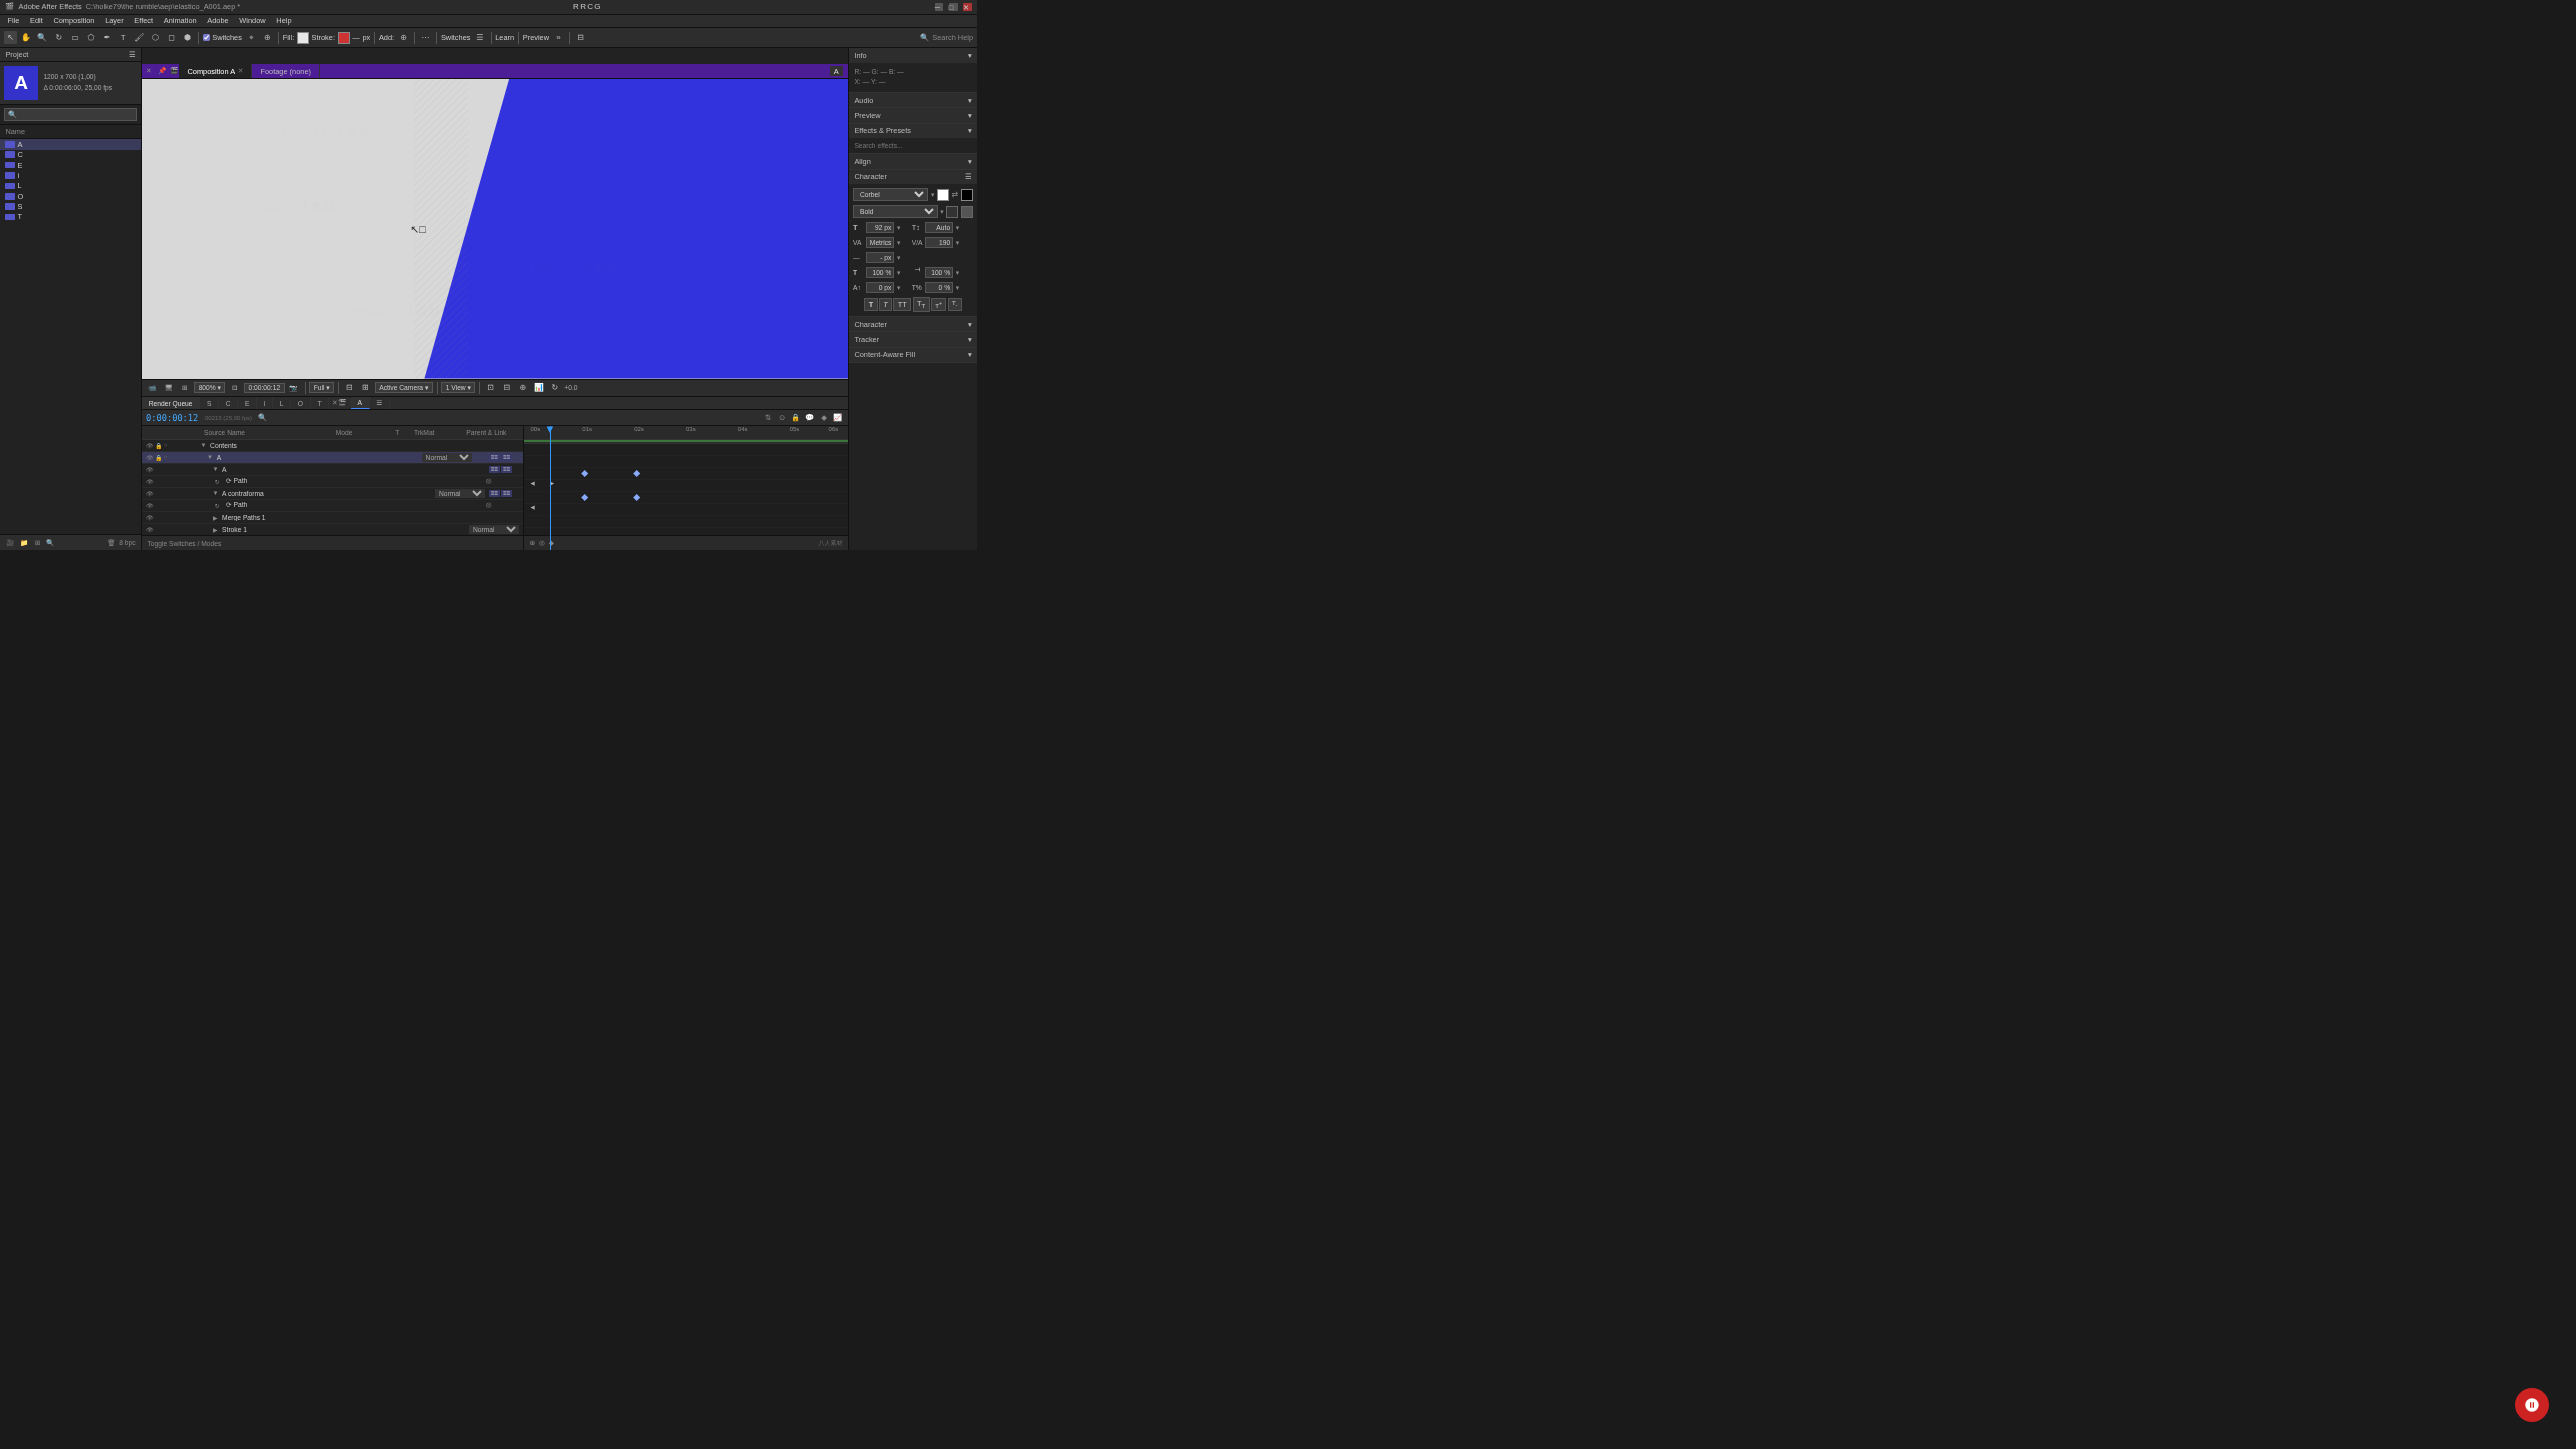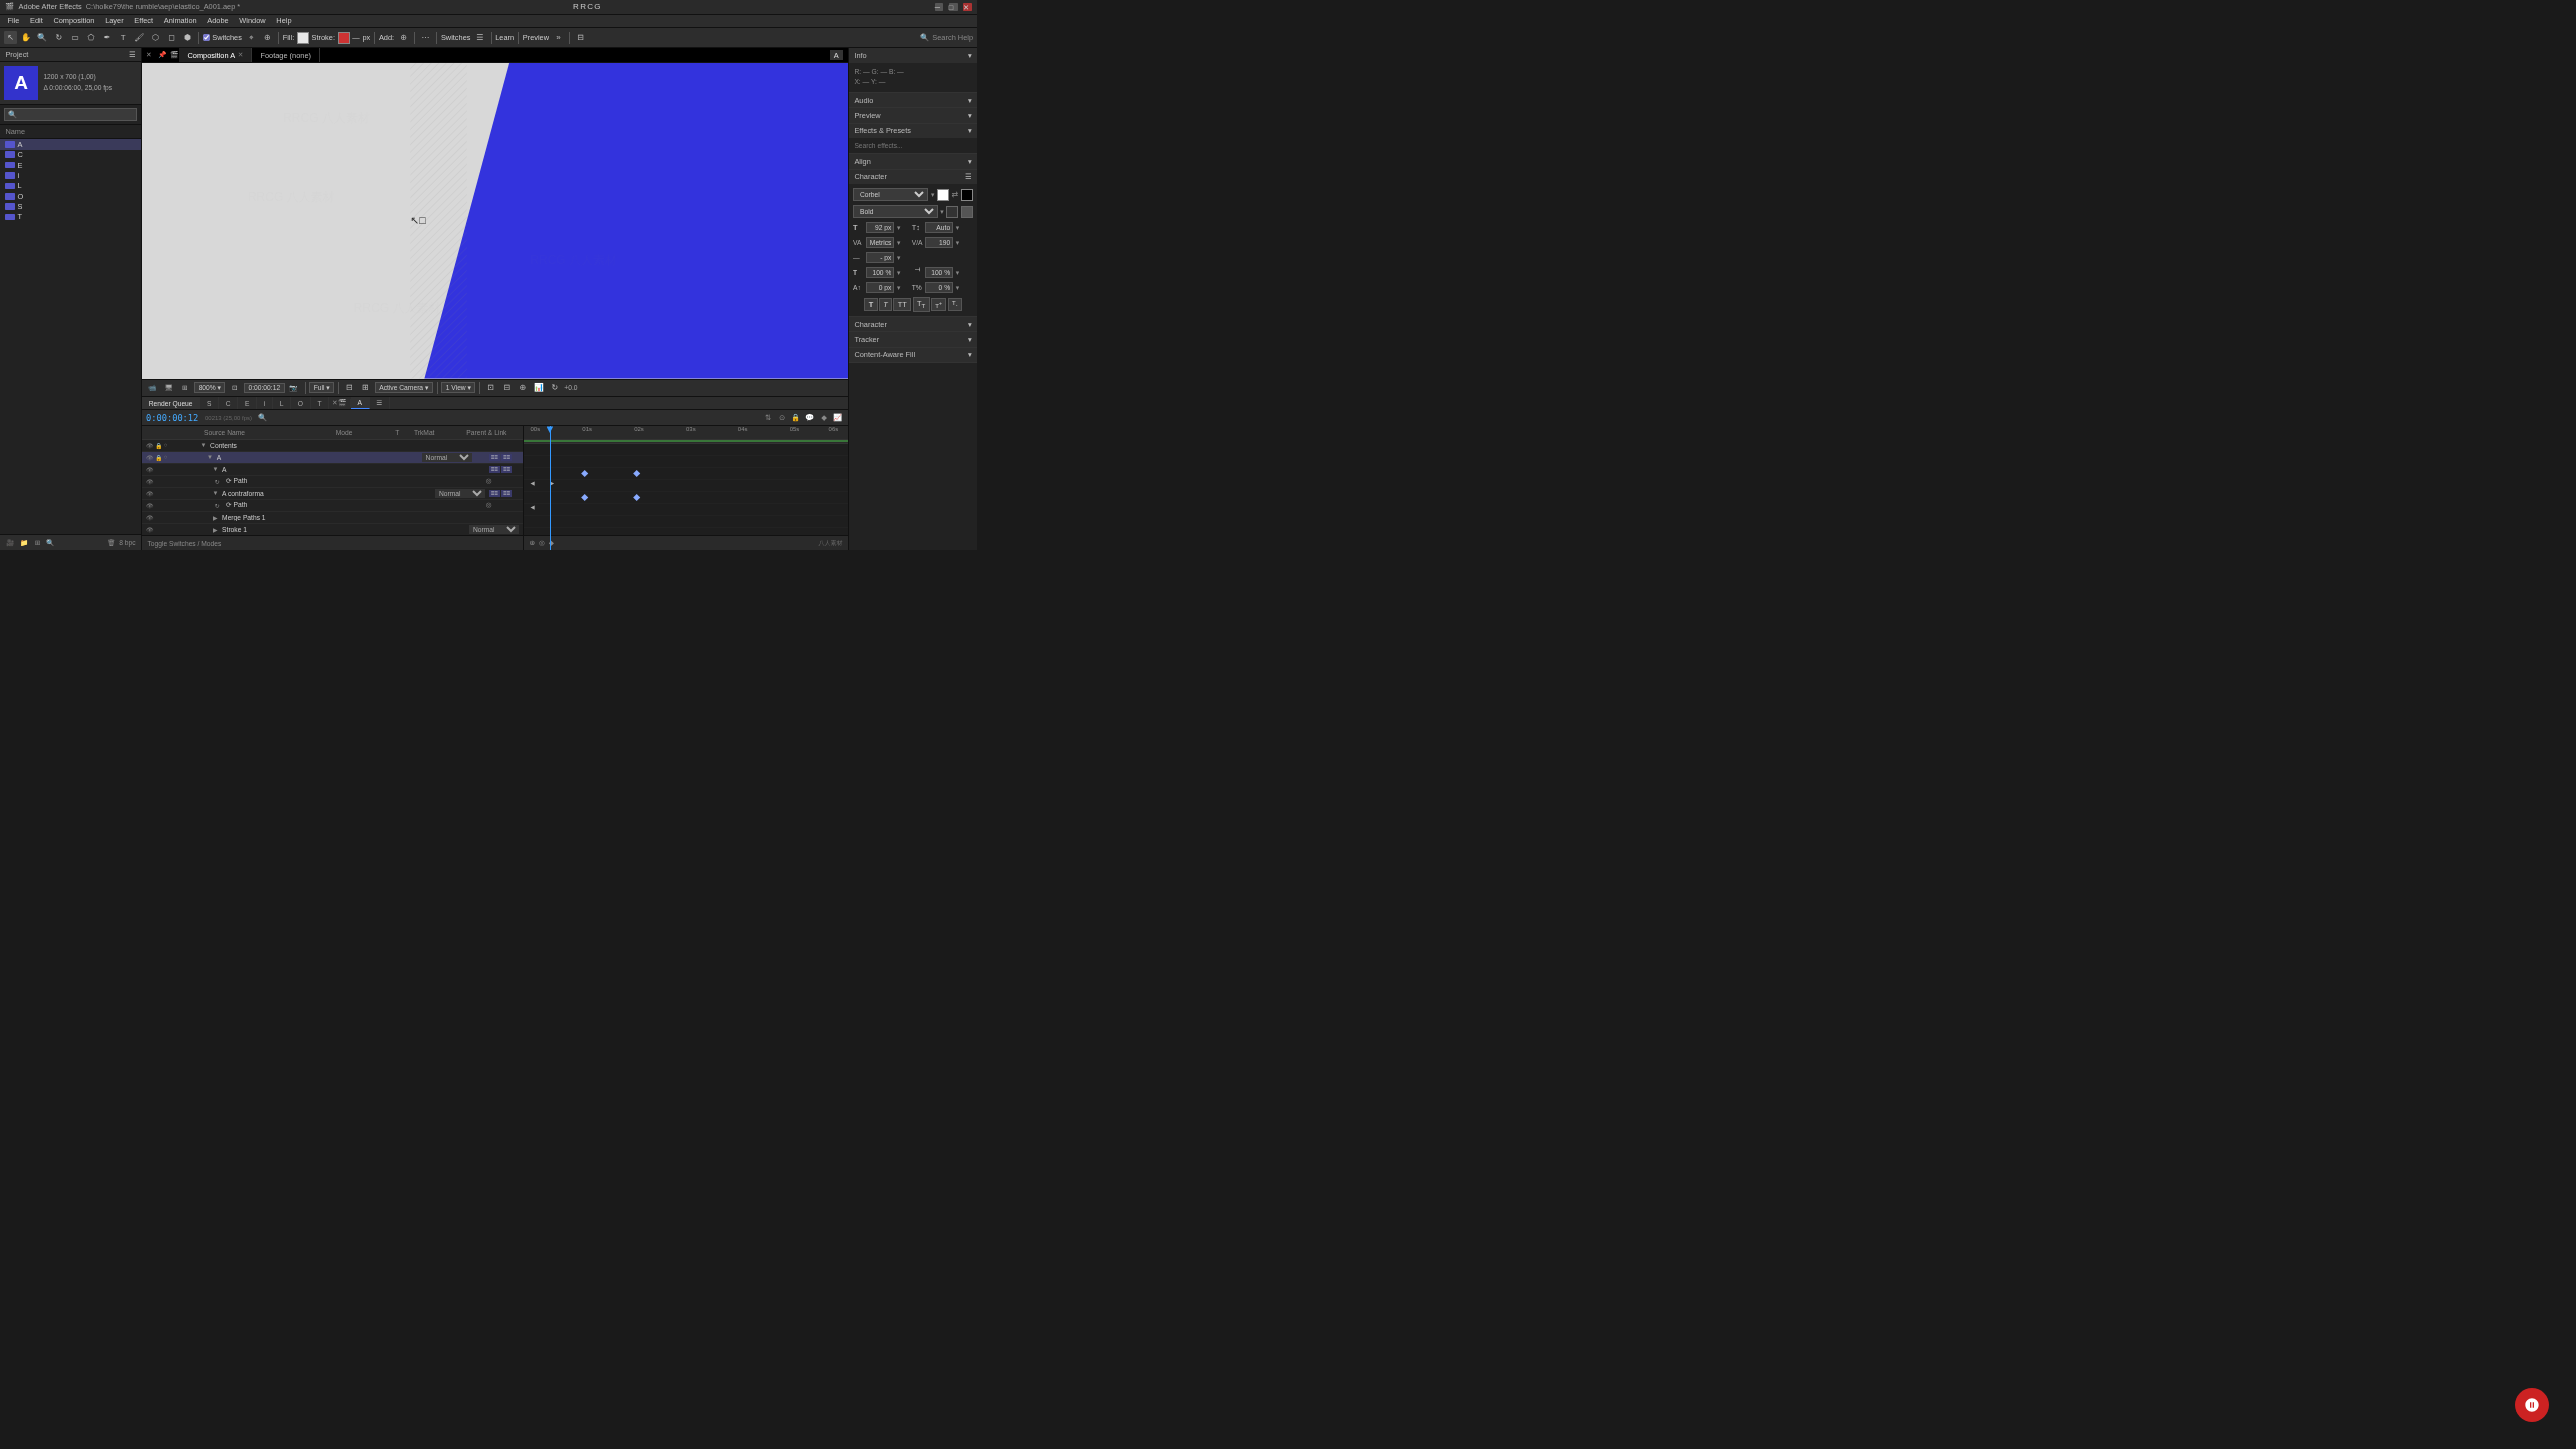--- a/index.html
+++ b/index.html
@@ -201,25 +201,26 @@
     }
 
     
     .comp-viewer {
       flex: 1;
       display: flex;
       flex-direction: column;
       position: relative;
     }
     .comp-tabs {
-      background: #000000;
+      background: #4c1d95;
       display: flex;
       align-items: center;
       border-bottom: 0.7px solid #111;
       height: 14.8px;
+      margin-top: 16px;
     }
     .comp-tab {
       padding: 1.3px 8px;
       font-size: 7.4px;
       color: #bbb;
       border-right: 0.7px solid #333;
       cursor: pointer;
       display: flex;
       align-items: center;
       gap: 2.7px;

